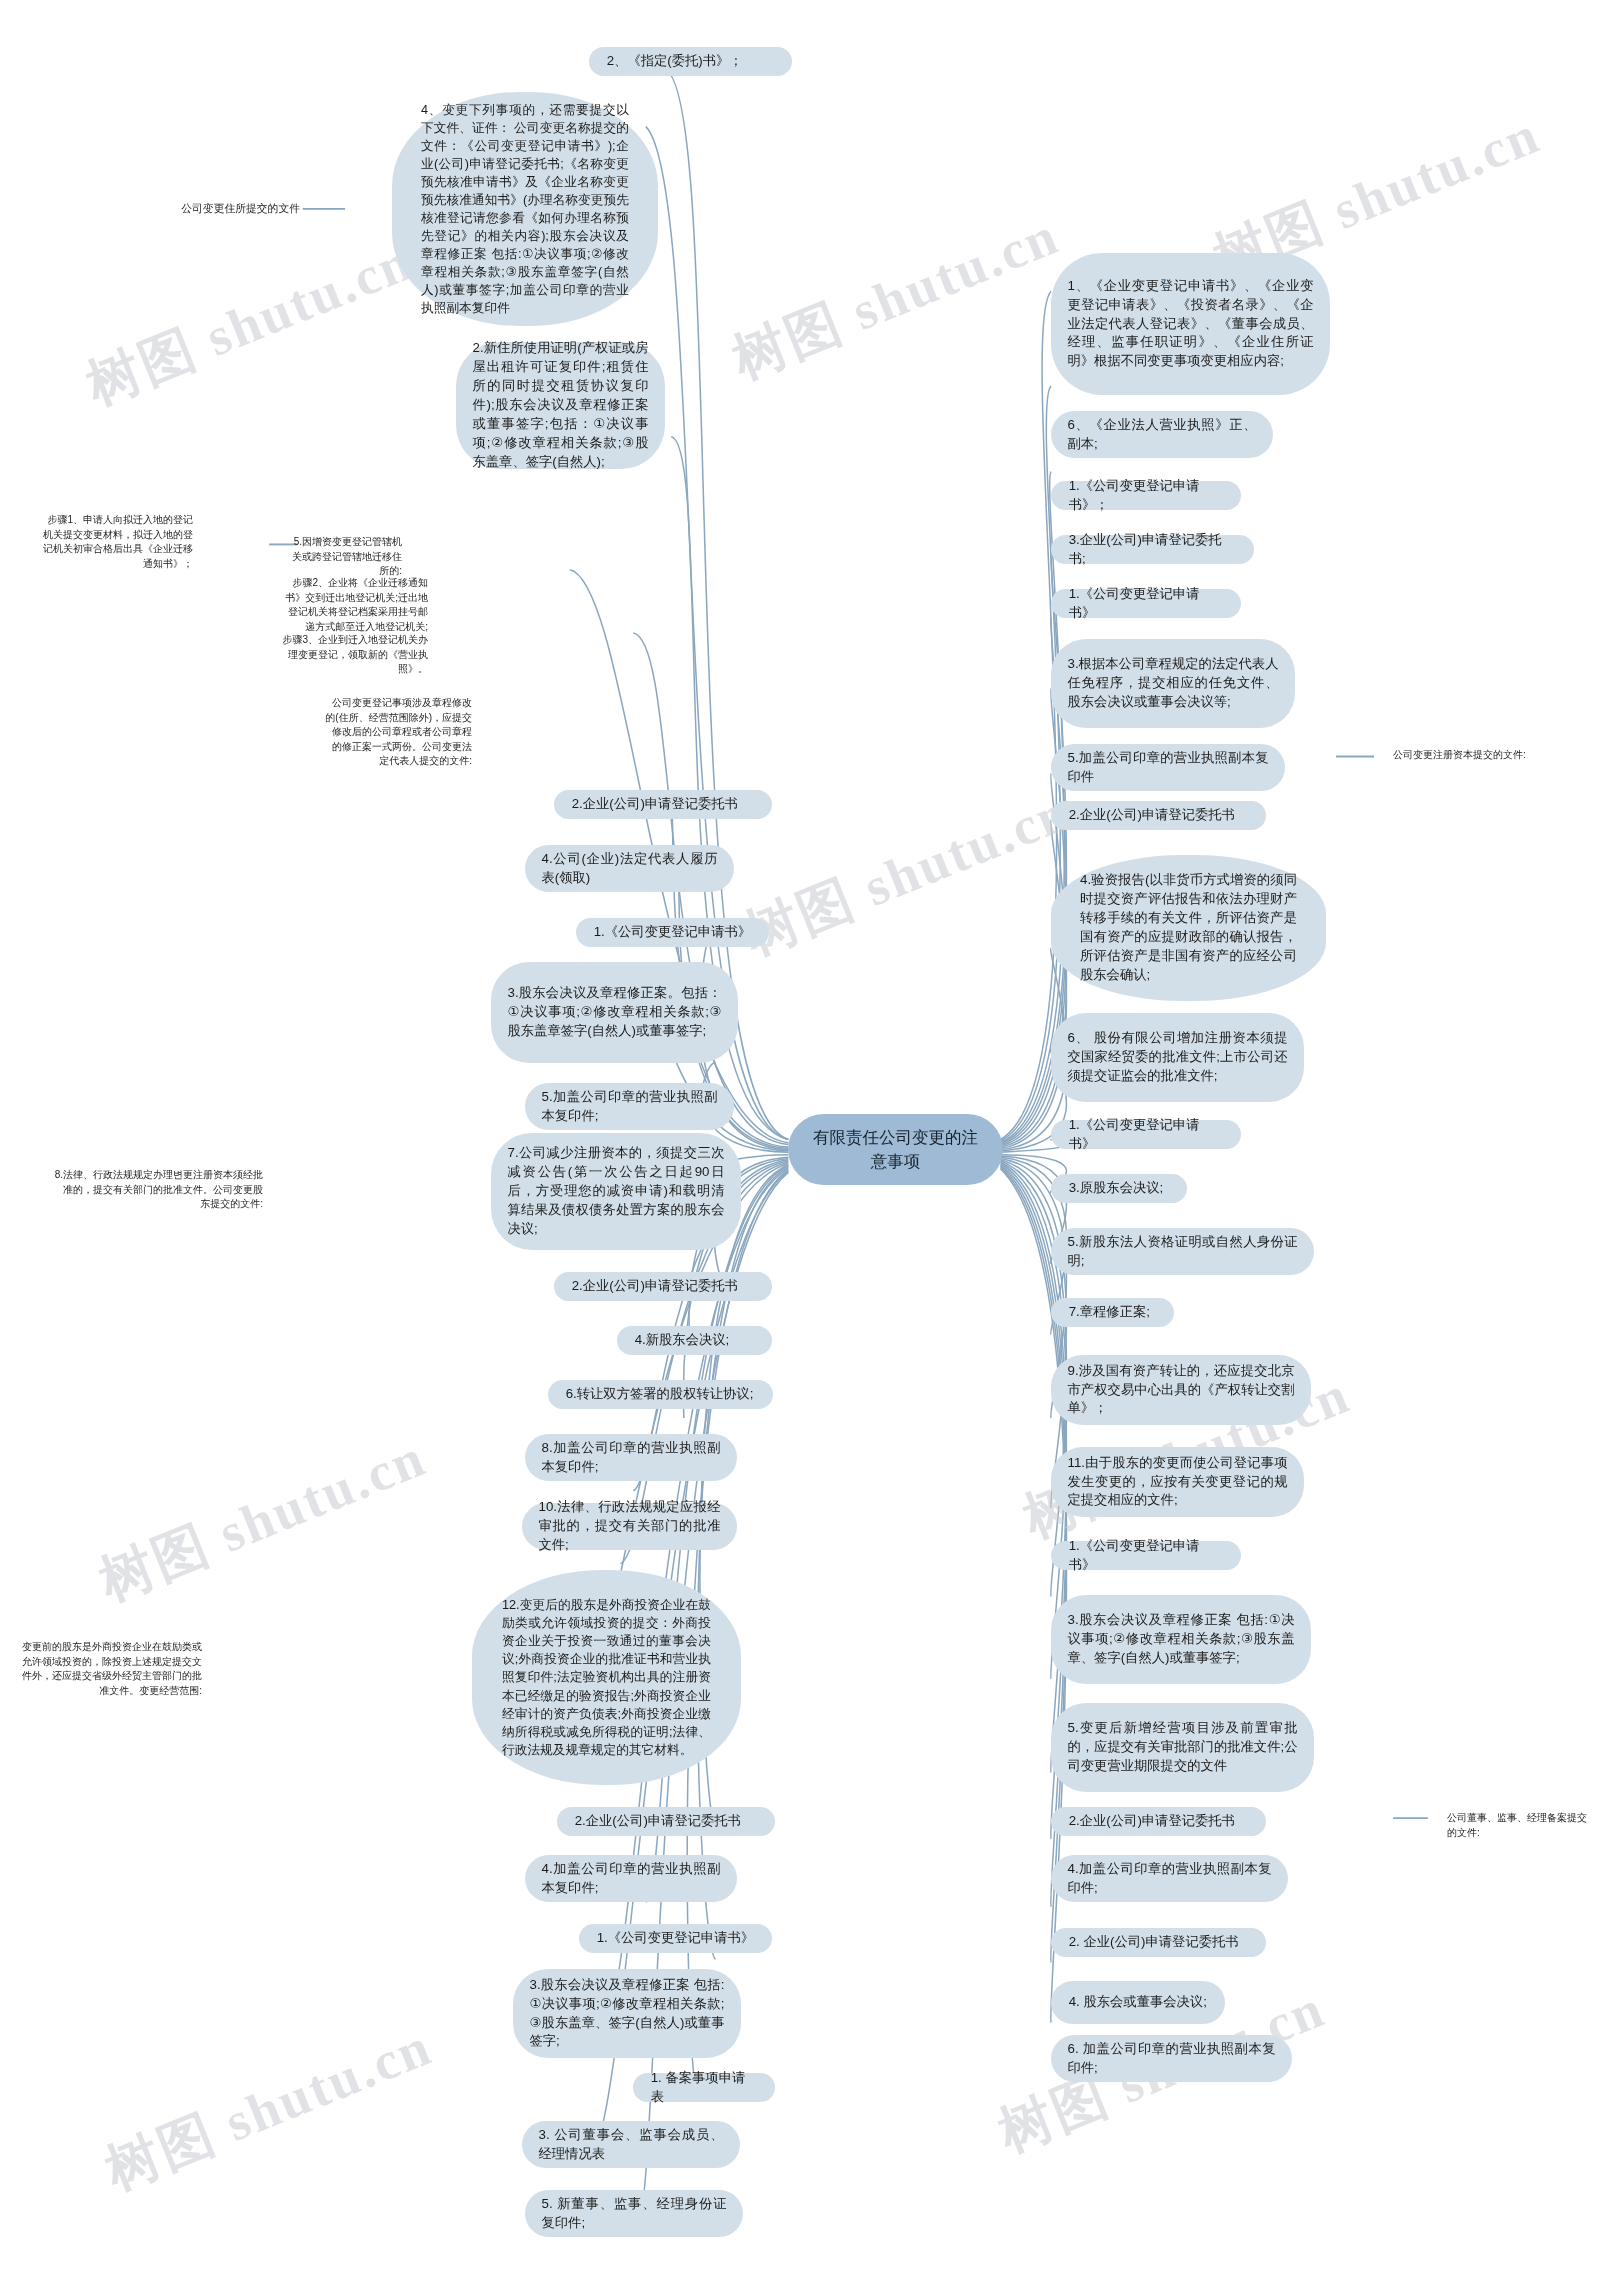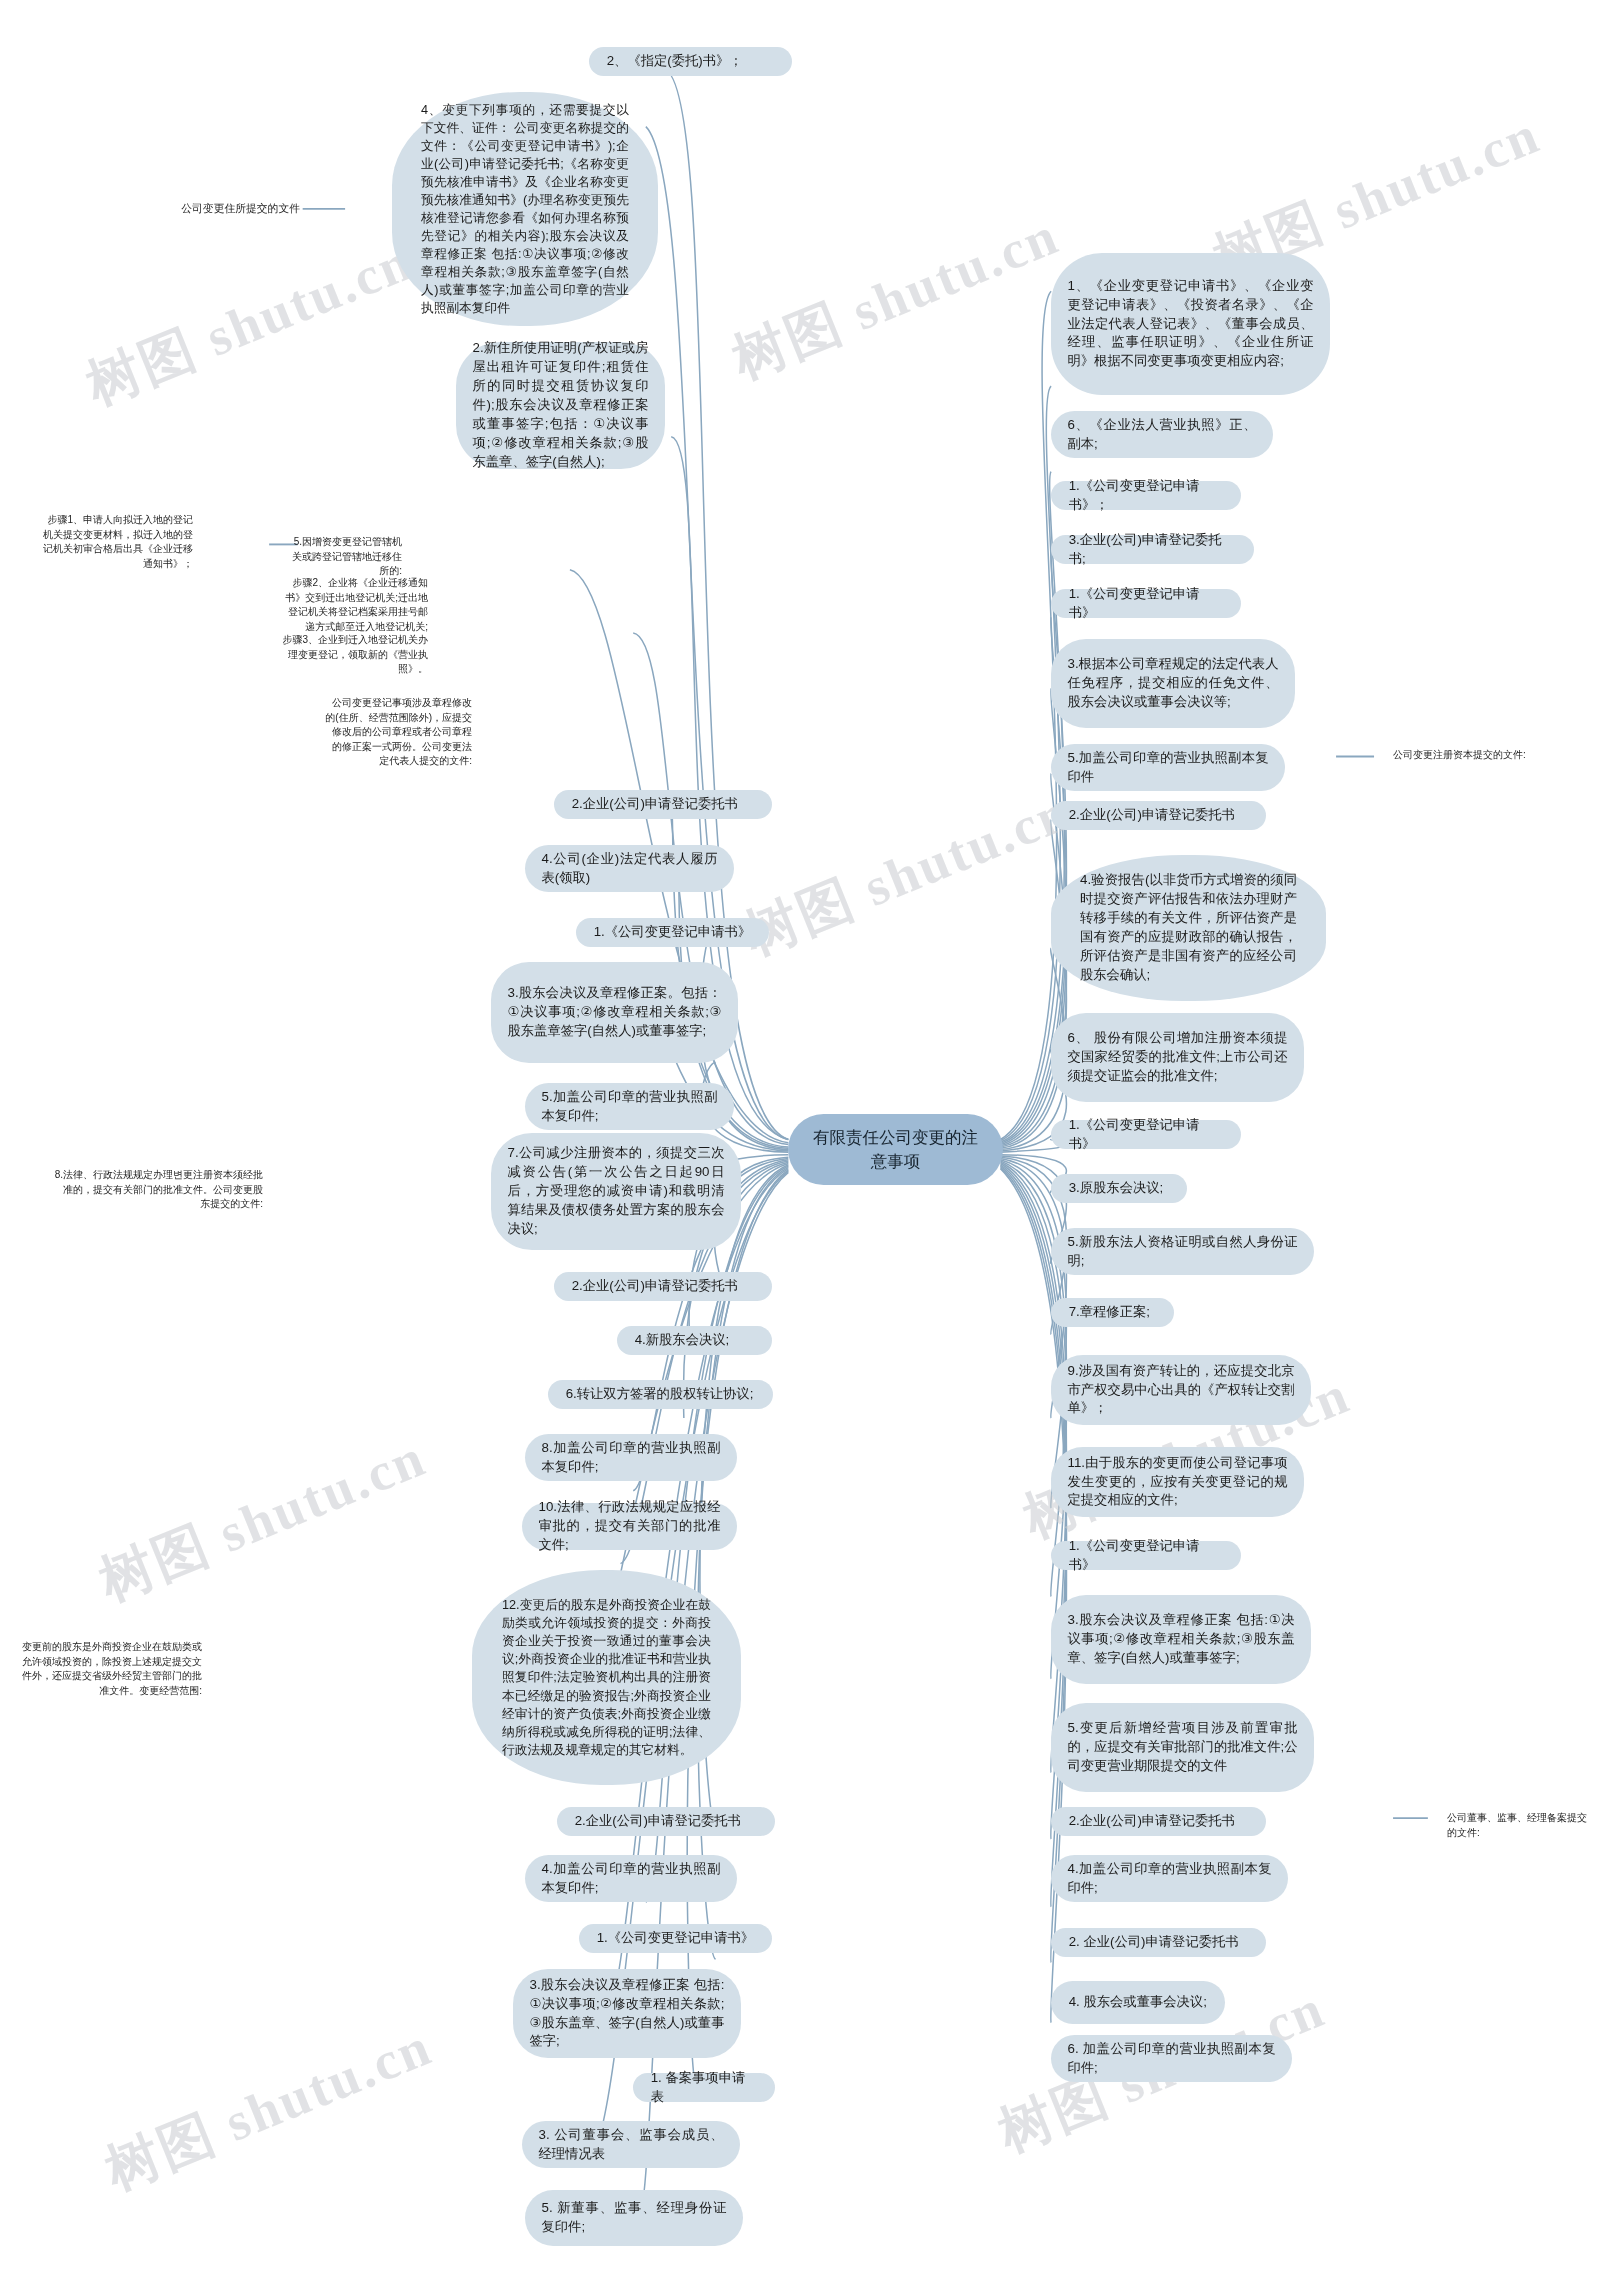--- a/index.html
+++ b/index.html
@@ -214,21 +214,21 @@
   <div class="node" style="left:525px;top:1855px;width:212px;height:47px;">4.加盖公司印章的营业执照副本复印件;</div>
 
   <div class="node one-line" style="left:579px;top:1924px;width:193px;height:29px;">1.《公司变更登记申请书》</div>
 
   <div class="node" style="left:513px;top:1969px;width:228px;height:89px;border-radius:35px;">3.股东会决议及章程修正案 包括:①决议事项;②修改章程相关条款;③股东盖章、签字(自然人)或董事签字;</div>
 
   <div class="node one-line" style="left:633px;top:2073px;width:142px;height:29px;">1. 备案事项申请表</div>
 
   <div class="node" style="left:522px;top:2121px;width:218px;height:47px;">3. 公司董事会、监事会成员、经理情况表</div>
 
-  <div class="node" style="left:525px;top:2190px;width:218px;height:56px;">5. 新董事、监事、经理身份证复印件;</div>
+  <div class="node" style="left:525px;top:2190px;width:218px;height:47px;">5. 新董事、监事、经理身份证复印件;</div>
 
   <div class="node" style="left:1051px;top:253px;width:279px;height:142px;border-radius:51px;">1、《企业变更登记申请书》、《企业变更登记申请表》、《投资者名录》、《企业法定代表人登记表》、《董事会成员、经理、监事任职证明》、《企业住所证明》根据不同变更事项变更相应内容;</div>
 
   <div class="node" style="left:1051px;top:411px;width:222px;height:47px;">6、《企业法人营业执照》正、副本;</div>
 
   <div class="node one-line" style="left:1051px;top:481px;width:190px;height:29px;">1.《公司变更登记申请书》；</div>
 
   <div class="node one-line" style="left:1051px;top:535px;width:203px;height:29px;">3.企业(公司)申请登记委托书;</div>
 
   <div class="node one-line" style="left:1051px;top:589px;width:190px;height:29px;">1.《公司变更登记申请书》</div>

